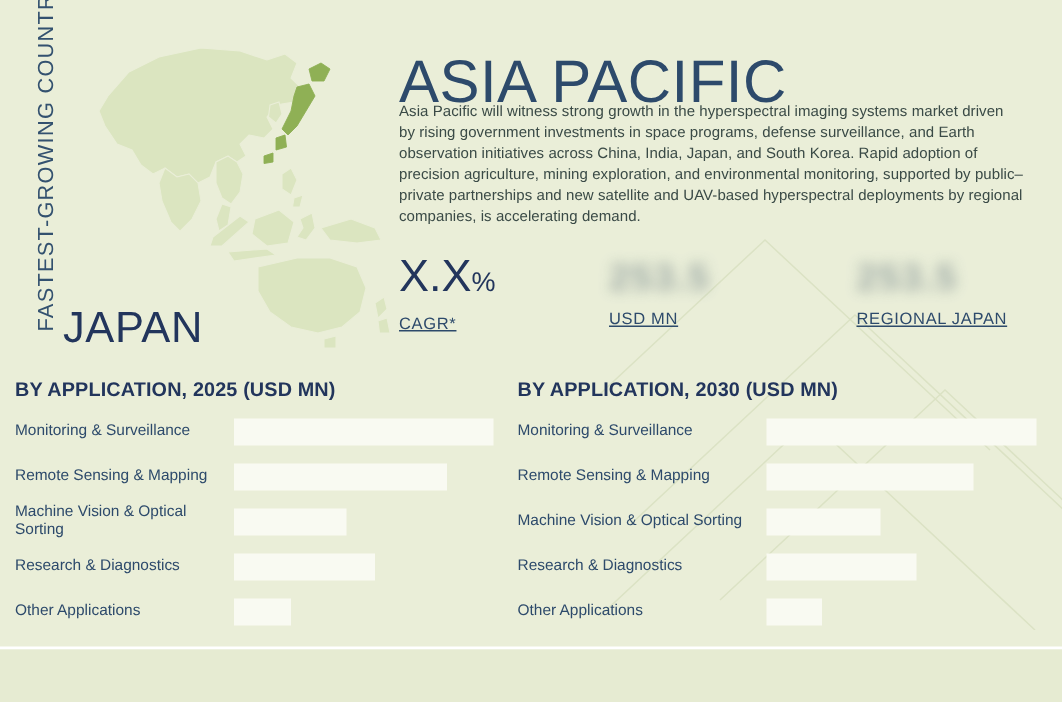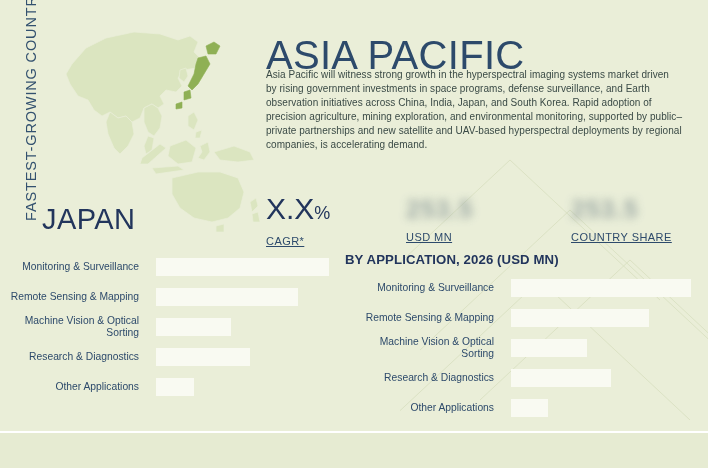--- a/index.html
+++ b/index.html
@@ -83,21 +83,20 @@
     letter-spacing: 0.05px;
   }
 
   
   #stats {
     position: absolute;
     left: 266px;
     top: 168px;
     width: 430px;
     height: 62px;
-    margin-top: 24px;
   }
   .stat { position: absolute; top: 0; }
   .stat-value {
     color: #22355c;
     font-size: 30px;
     line-height: 34px;
     white-space: nowrap;
   }
   .stat-value .pct { font-size: 18px; }
   .stat-value.redacted {
@@ -132,23 +131,22 @@
     margin-bottom: 6px;
   }
   .bar-row {
     display: flex;
     align-items: center;
     height: 30px;
   }
   .bar-label {
     color: #2d4a6b;
     font-size: 10.3px;
-    text-align: right;
     line-height: 12px;
-    padding-right: 17px;
+    padding-right: 6px;
     box-sizing: border-box;
   }
   #chart-2025 .bar-label { width: 146px; }
   #chart-2030 .bar-label { width: 166px; }
   .bar-track { flex: 1; height: 30px; display: flex; align-items: center; }
   .bar-fill {
     height: 18px;
     background: #f9faf2;
   }
 
@@ -263,26 +261,27 @@
       <div class="stat-label">CAGR*</div>
     </div>
 
     <div class="stat" id="stat-size">
       <div class="stat-value redacted">253.5</div>
       <div class="stat-label">USD MN</div>
     </div>
 
     <div class="stat" id="stat-share">
       <div class="stat-value redacted">253.5</div>
-      <div class="stat-label">COUNTRY SHARE</div>
+      <div class="stat-label">REGIONAL JAPAN</div>
     </div>
 
   </div>
 
   <div class="chart" id="chart-2025">
+    <div class="chart-title">BY APPLICATION, 2025 (USD MN)</div>
     <div>
       <div class="bar-row">
         <div class="bar-label">Monitoring &amp; Surveillance</div>
         <div class="bar-track">
           <div class="bar-fill" style="width: 94%;"></div>
         </div>
       </div>
       <div class="bar-row">
         <div class="bar-label">Remote Sensing &amp; Mapping</div>
         <div class="bar-track">
@@ -304,21 +303,21 @@
       <div class="bar-row">
         <div class="bar-label">Other Applications</div>
         <div class="bar-track">
           <div class="bar-fill" style="width: 20.6667%;"></div>
         </div>
       </div>
     </div>
   </div>
 
   <div class="chart" id="chart-2030">
-    <div class="chart-title">BY APPLICATION, 2026 (USD MN)</div>
+    <div class="chart-title">BY APPLICATION, 2030 (USD MN)</div>
     <div>
       <div class="bar-row">
         <div class="bar-label">Monitoring &amp; Surveillance</div>
         <div class="bar-track">
           <div class="bar-fill" style="width: 95.2632%;"></div>
         </div>
       </div>
       <div class="bar-row">
         <div class="bar-label">Remote Sensing &amp; Mapping</div>
         <div class="bar-track">

